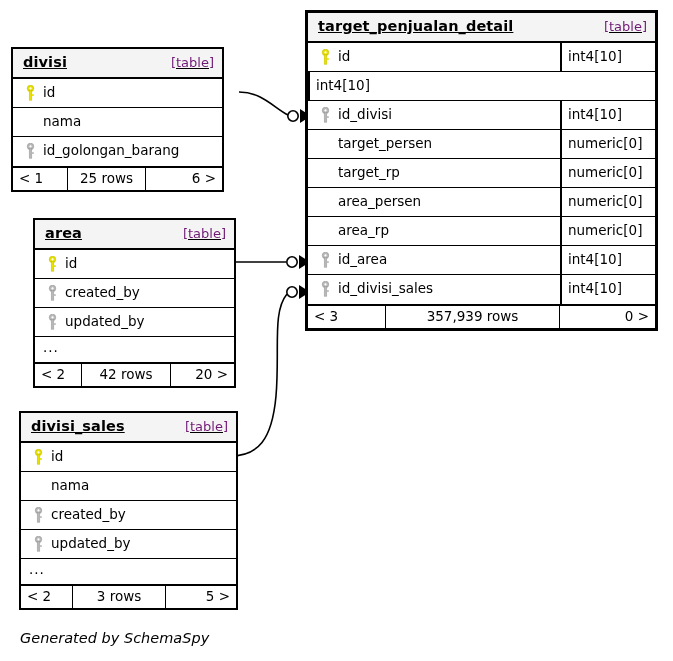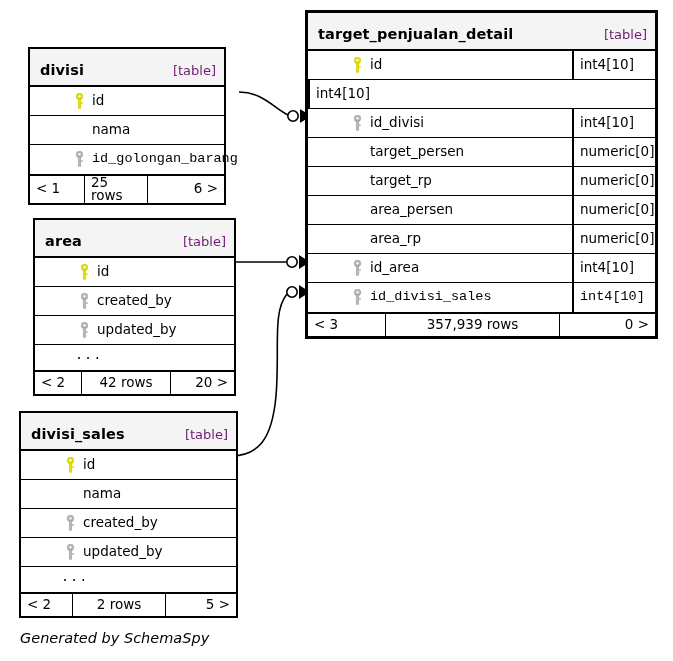--- a/index.html
+++ b/index.html
@@ -38,63 +38,63 @@
     line-height: 1;
   }
   .entity.thick { border-width: 3px; }
 
   .ent-header {
     display: flex;
     align-items: center;
     justify-content: space-between;
     background: #f4f4f4;
     border-bottom: 2px solid #000000;
-    padding: 14px 8px 7px 10px;
-    box-sizing: border-box;
+    padding: 6px 8px 7px 10px;
+    box-sizing: border-box;
+    text-decoration: underline;
   }
   .ent-title {
     font-weight: bold;
     font-size: 14.5px;
     letter-spacing: 0.1px;
   }
   .ent-tag {
     font-size: 13px;
     color: #701a75;
   }
 
   .ent-rows { display: block; }
 
   .ent-row {
     display: flex;
     align-items: stretch;
     border-bottom: 1px solid #000000;
     box-sizing: border-box;
     min-height: 29px;
   }
-  .ent-row:last-child { border-bottom: none; font-family: Liberation Mono, monospace; }
+  .ent-row:last-child { border-bottom: none; }
 
   .cell-name {
     flex: 1 1 auto;
     display: flex;
     align-items: center;
     padding: 0 6px 0 8px;
     box-sizing: border-box;
     white-space: nowrap;
-    margin-left: 32px;
   }
   .cell-type {
     flex: 0 0 auto;
     display: flex;
     align-items: center;
     border-left: 2px solid #000000;
     padding: 0 6px 0 6px;
     box-sizing: border-box;
     white-space: nowrap;
   }
-  .entity.wide .cell-type { width: 83px; text-align: right; }
+  .entity.wide .cell-type { width: 95px; text-align: right; }
 
   
   .keyslot {
     flex: 0 0 auto;
     width: 18px;
     height: 17px;
     margin-right: 4px;
     display: flex;
     align-items: center;
     justify-content: center;
@@ -131,21 +131,21 @@
   .foot-next { flex: 0 0 auto; justify-content: flex-end; }
 
   
   #ent-target {
     left: 305px; top: 10px; width: 353px;
   }
   #ent-target .foot-prev { width: 78px; }
   #ent-target .foot-next { width: 95px; }
 
   #ent-divisi {
-    left: 28px; top: 47px; width: 198px;
+    left: 11px; top: 47px; width: 213px;
   }
   #ent-divisi .foot-prev { width: 55px; }
   #ent-divisi .foot-next { width: 76px; }
 
   #ent-area {
     left: 33px; top: 218px; width: 203px;
   }
   #ent-area .foot-prev { width: 47px; }
   #ent-area .foot-next { width: 63px; }
 
@@ -472,18 +472,18 @@
 
     <div class="ent-row ellipsis">
       <div class="cell-name">
         <span class="colname">...</span>
       </div>
     </div>
 
   </div>
   <div class="ent-footer">
     <div class="foot-cell foot-prev">&lt; 2</div>
-    <div class="foot-cell foot-mid">2 rows</div>
+    <div class="foot-cell foot-mid">3 rows</div>
     <div class="foot-cell foot-next">5 &gt;</div>
   </div>
 </div>
 
 <div id="caption">Generated by SchemaSpy</div>
 
 </body></html>

